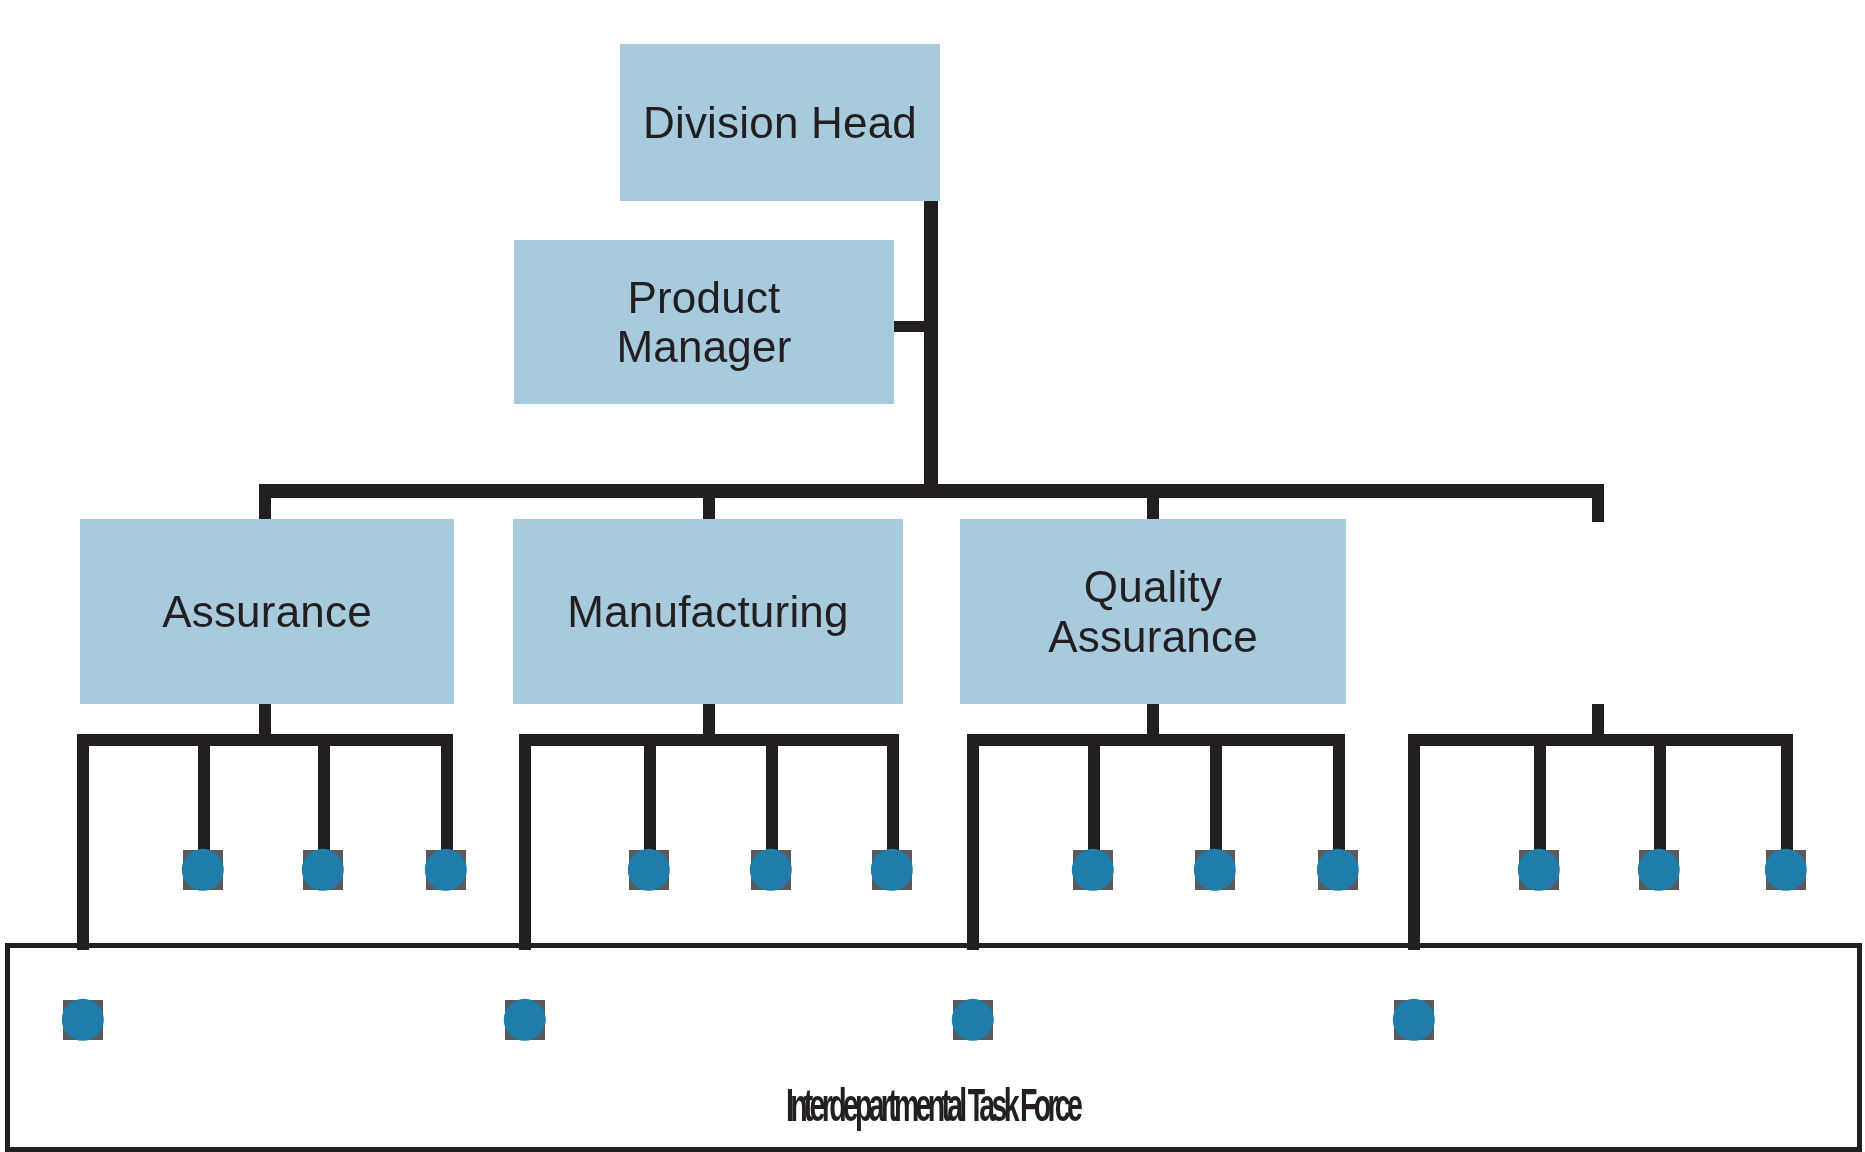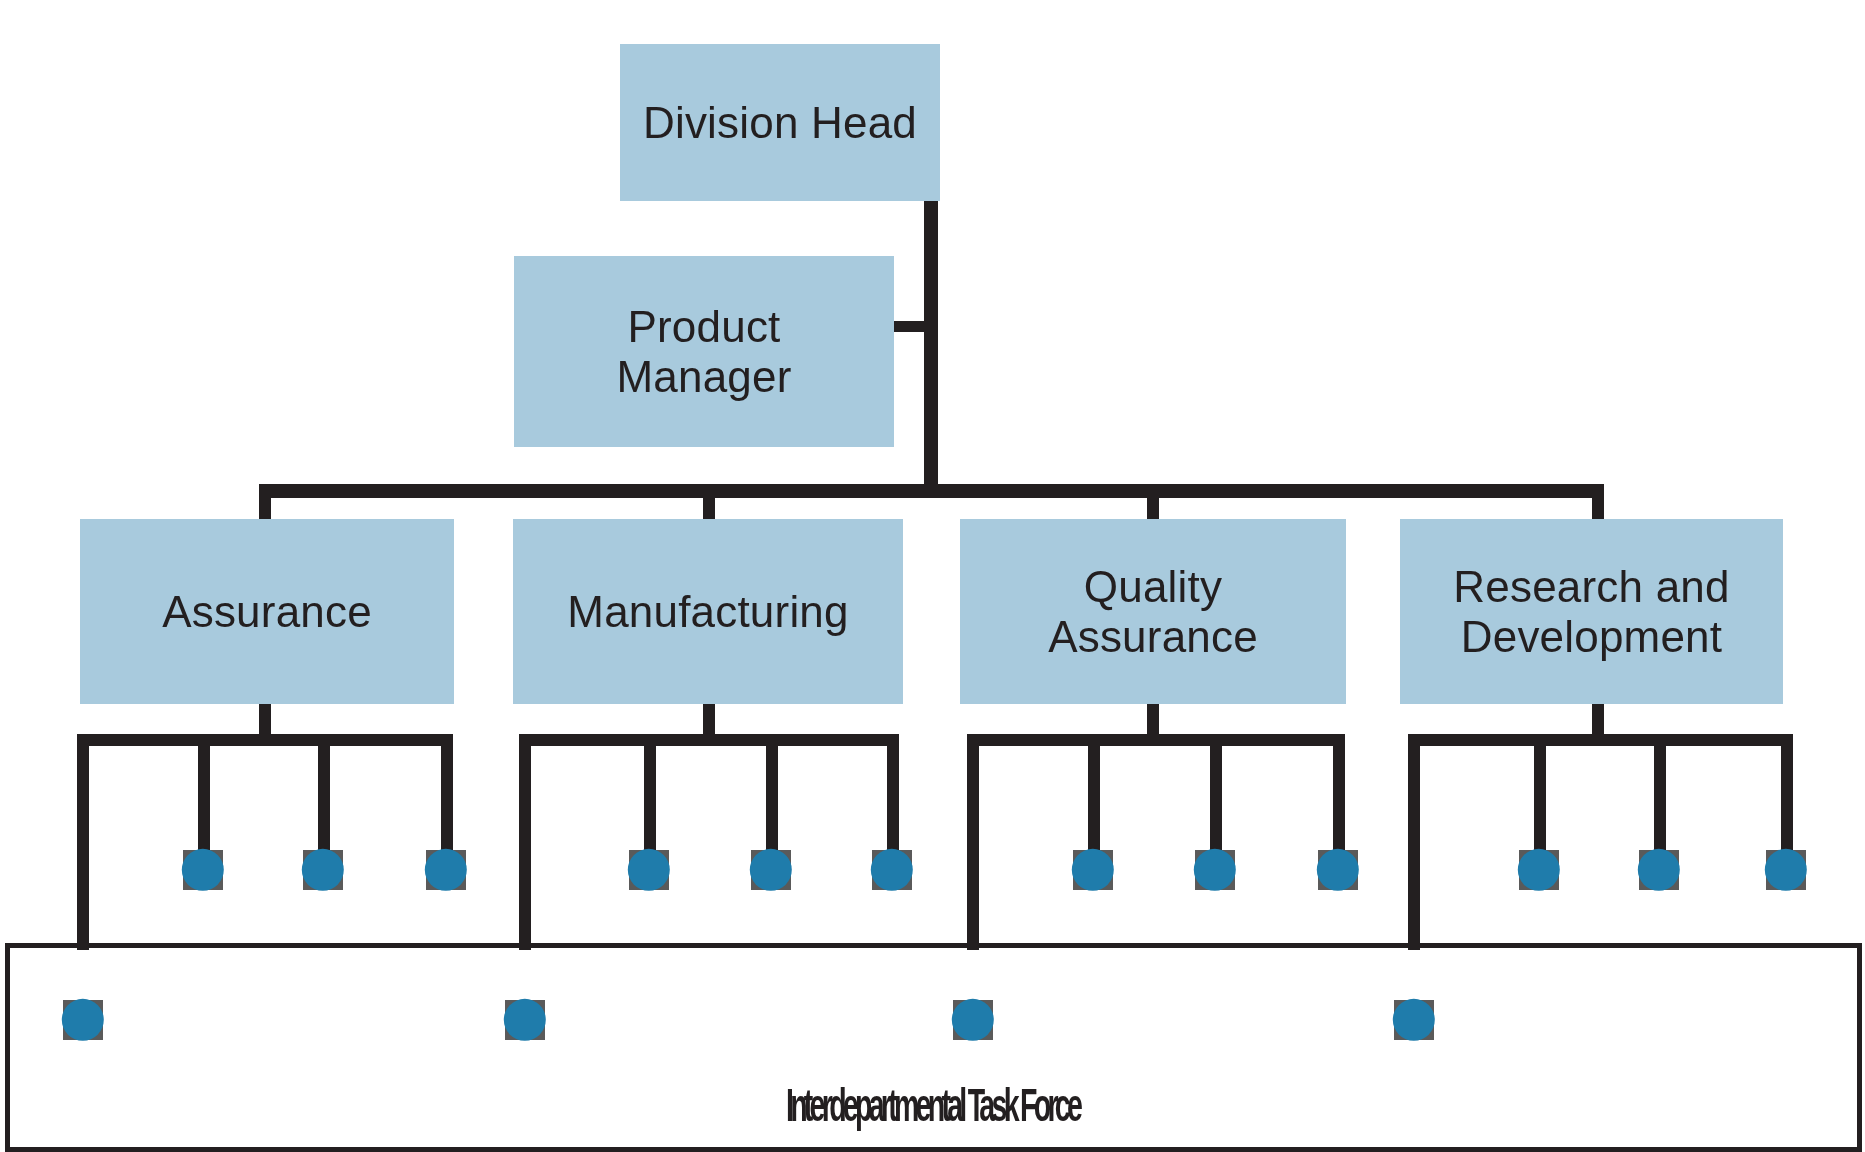--- a/index.html
+++ b/index.html
@@ -93,42 +93,38 @@
 </style>
 </head>
 <body>
 
 <div id="chart-root">
 
   <div class="org-box" id="box-division-head" style="left:620px; top:0px; width:320px; height:157px;margin-top:44px;">
     <span class="box-label">Division Head</span>
   </div>
 
-  <div class="org-box" id="box-product-manager" style="left:514px; top:256px; width:380px; height:191px;">
+  <div class="org-box" id="box-product-manager" style="left:514px; top:240px; width:380px; height:164px;">
     <span class="box-label">Product
 Manager</span>
   </div>
 
   <div class="org-box" id="box-marketing" style="left:80px; top:519px; width:374px; height:185px;">
     <span class="box-label">Assurance</span>
   </div>
 
   <div class="org-box" id="box-quality-assurance" style="left:960px; top:519px; width:386px; height:185px;">
     <span class="box-label">Quality
 Assurance</span>
   </div>
 
   <div class="org-box" id="box-manufacturing" style="left:513px; top:519px; width:390px; height:185px;">
     <span class="box-label">Manufacturing</span>
   </div>
 
-  <div class="org-box" id="box-research-development" style="left:1400px; top:519px; width:383px; height:185px;">
-    <span class="box-label">Research and
-Development</span>
-  </div>
 
   <div class="edge" style="left:924px; top:155px; width:14px; height:340px;"></div>
 
   <div class="edge" style="left:891px; top:321px; width:36px; height:11px;"></div>
 
   <div class="edge" style="left:259px; top:484px; width:1345px; height:14px;"></div>
 
   <div class="edge" style="left:259px; top:484px; width:12px; height:38px;"></div>
   <div class="edge" style="left:703px; top:484px; width:12px; height:38px;"></div>
   <div class="edge" style="left:1147px; top:484px; width:12px; height:38px;"></div>

